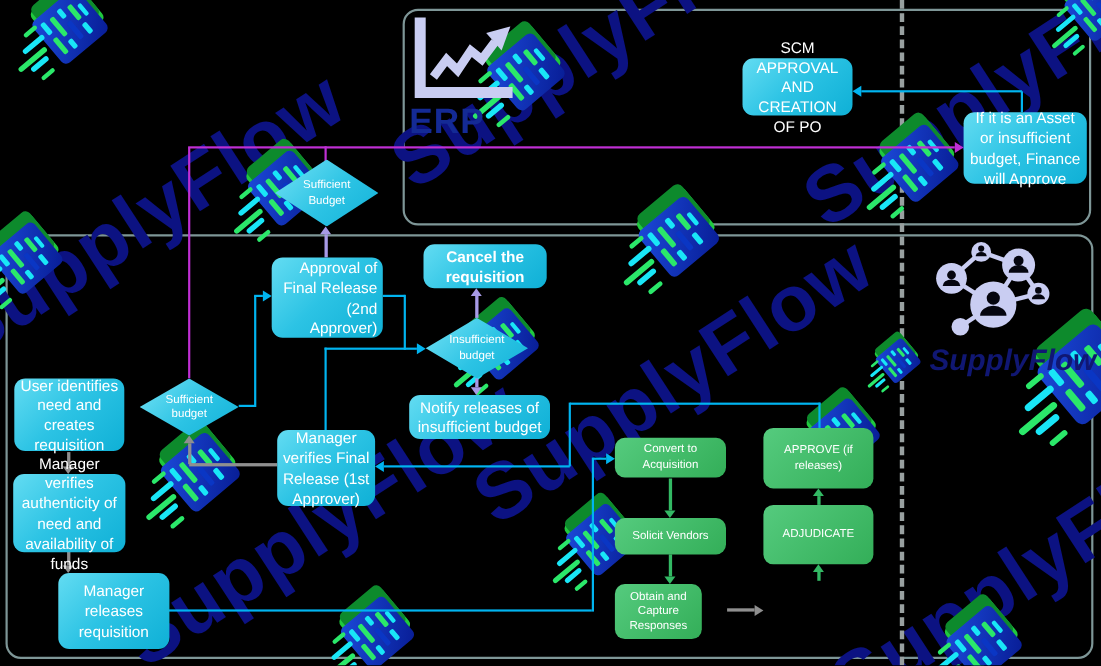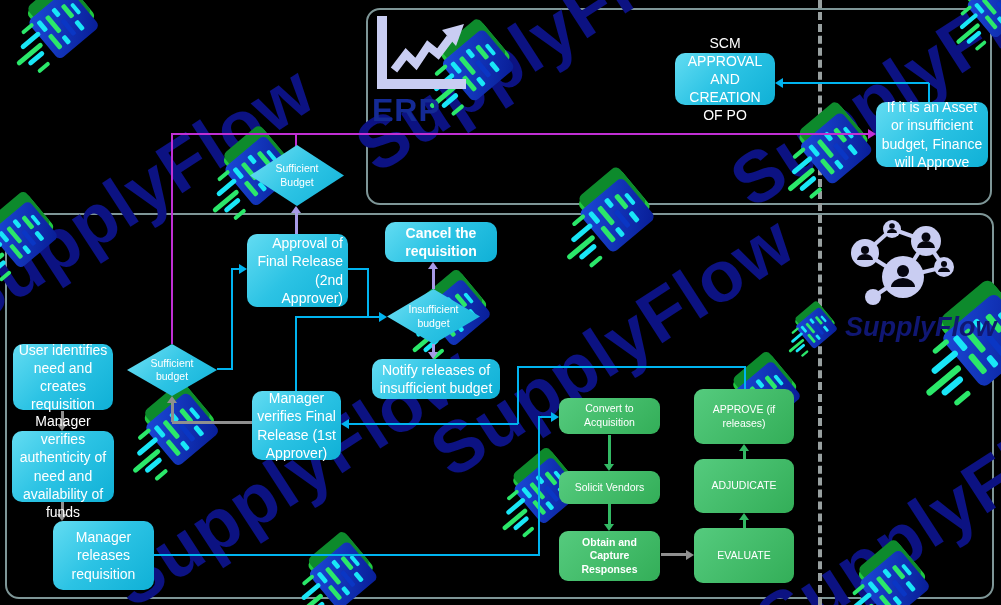--- a/index.html
+++ b/index.html
@@ -215,24 +215,23 @@
   <div class="cyan-box" style="left:12px;top:431px;width:102px;height:71px;">Manager verifies authenticity of need and availability of funds</div>
   <div class="cyan-box" style="left:13px;top:521px;width:101px;height:69px;margin-left:40px;">Manager releases requisition</div>
   <div class="cyan-box" style="left:252px;top:391px;width:89px;height:69px;">Manager verifies Final Release (1st Approver)</div>
 
   <div class="diamond" style="left:250px;top:145px;width:94px;height:61px;padding:8px 16px;">Sufficient Budget</div>
   <div class="diamond" style="left:387px;top:289px;width:93px;height:55px;padding:6px 12px;">Insufficient budget</div>
   <div class="diamond" style="left:127px;top:344px;width:90px;height:52px;padding:6px 12px;">Sufficient budget</div>
 
   <div class="green-box" style="left:559px;top:398px;width:101px;height:36px;">Convert to Acquisition</div>
   <div class="green-box" style="left:559px;top:471px;width:101px;height:33px;">Solicit Vendors</div>
-  <div class="green-box" style="left:559px;top:531px;width:101px;height:50px;font-weight:bold;">Obtain and Capture Responses</div>
+  <div class="green-box" style="left:559px;top:531px;width:79px;height:50px;">Obtain and Capture Responses</div>
   <div class="green-box" style="left:694px;top:389px;width:100px;height:55px;">APPROVE (if releases)</div>
   <div class="green-box" style="left:694px;top:459px;width:100px;height:54px;">ADJUDICATE</div>
-  <div class="green-box" style="left:694px;top:528px;width:100px;height:55px;">EVALUATE</div>
 
   <div style="position:absolute;left:368px;top:12px;z-index:6;">
     <svg width="104" height="84" viewBox="0 0 104 84">
       <path d="M14,4 L14,72 L98,72" stroke="#c9cdf2" stroke-width="10" fill="none"></path>
       <polyline points="26,58 38,42 48,52 60,34 70,42 82,26" stroke="#c9cdf2" stroke-width="8" fill="none"></polyline>
       <polygon points="74,18 96,12 88,34" fill="#c9cdf2"></polygon>
     </svg>
   </div>
   <div class="erp-label" style="left:372px;top:92px;">ERP</div>
 

